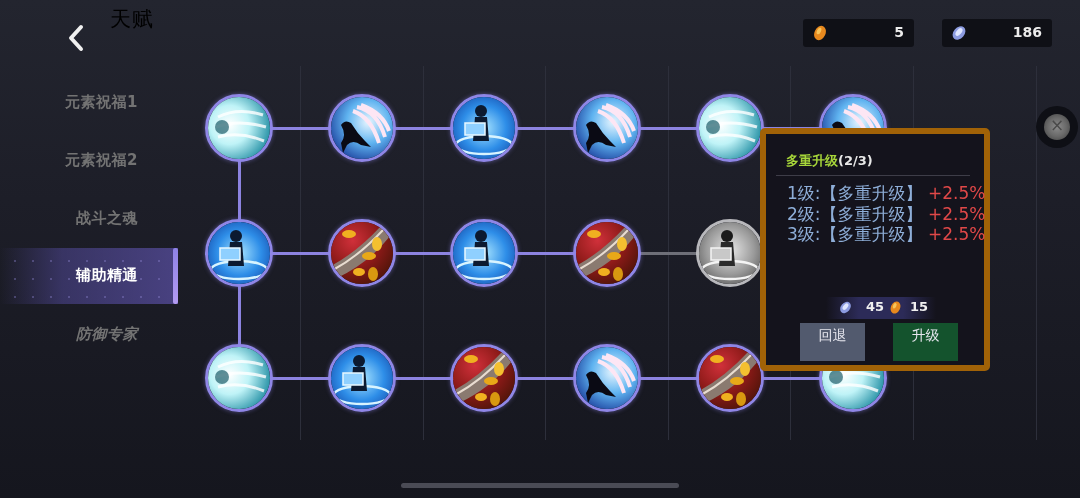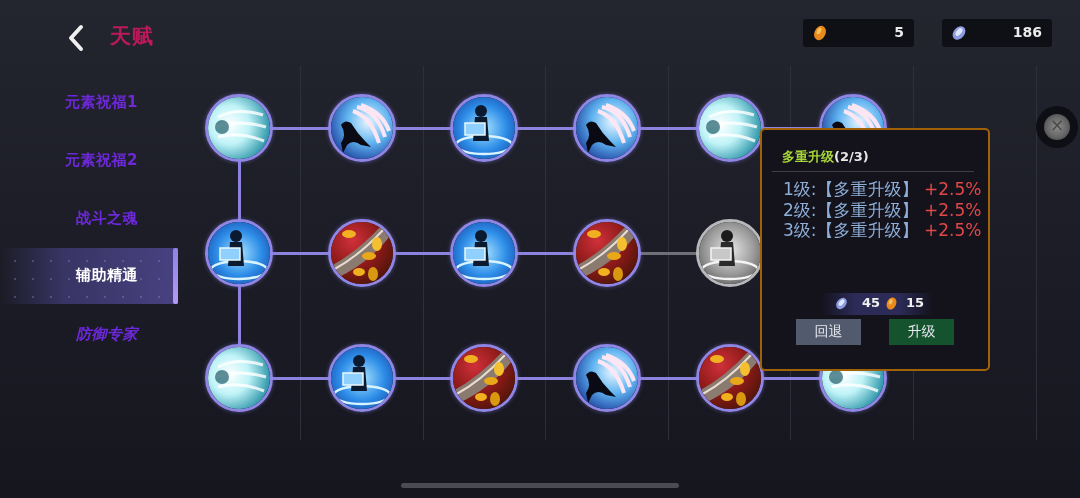--- a/index.html
+++ b/index.html
@@ -5,30 +5,30 @@
   * { box-sizing: border-box; margin: 0; padding: 0; }
   html, body { width: 1080px; height: 498px; overflow: hidden; }
   body {
     background: linear-gradient(180deg, #23252f 0%, #1d1e28 40%, #15161e 100%);
     font-family: "DejaVu Sans", "Liberation Sans", sans-serif;
     color: #fff;
     position: relative;
   }
   .header { position: absolute; left: 0; top: 0; width: 1080px; height: 70px; }
   .back-btn { position: absolute; left: 62px; top: 22px; width: 30px; height: 32px; cursor: pointer; }
-  .page-title { position: absolute; left: 110px; top: 22px; font-size: 21px; font-weight: bold; color: #be185d; letter-spacing: 1px; }
+  .page-title { position: absolute; left: 110px; top: 5px; font-size: 21px; font-weight: normal; color: #000000; letter-spacing: 1px; }
   .currency { position: absolute; top: 19px; height: 28px; background: #0f1016; border-radius: 3px; }
   .currency .icon { position: absolute; left: 8px; top: 5px; width: 18px; height: 18px; }
   .currency .val { position: absolute; right: 10px; top: 5px; font-size: 14px; font-weight: bold; color: #ececec; }
   .cur-gold { left: 803px; width: 111px; }
   .cur-crystal { left: 942px; width: 110px; }
 
   .sidebar { position: absolute; left: 0; top: 75px; width: 180px; }
   .side-item { position: absolute; left: 0; width: 178px; height: 56px; cursor: pointer; }
-  .side-item .lbl { position: absolute; right: 40px; top: 18px; font-size: 15px; font-weight: bold; color: #6d28d9; letter-spacing: 0.5px; }
+  .side-item .lbl { position: absolute; right: 40px; top: 18px; font-size: 15px; font-weight: bold; color: #737373; letter-spacing: 0.5px; }
   .side-item.active {
     background: linear-gradient(90deg, rgba(60,56,110,0) 0%, rgba(80,72,150,0.55) 35%, rgba(88,78,160,0.75) 100%);
   }
   .side-item.active::before {
     content: ""; position: absolute; inset: 0;
     background-image: radial-gradient(rgba(150,140,220,0.35) 1px, transparent 1.5px);
     background-size: 18px 18px; background-position: 6px 4px;
   }
   .side-item.active .lbl { color: #ffffff; text-align: center; }
   .side-item .bar { position: absolute; right: 0; top: 0; width: 5px; height: 100%; background: linear-gradient(180deg,#8e82e6,#b39bf2); border-radius: 2px; }
@@ -43,35 +43,35 @@
   .node {
     position: absolute; width: 68px; height: 68px; border-radius: 50%;
     border: 3px solid #8f86e6; overflow: hidden; cursor: pointer;
     box-shadow: 0 0 4px rgba(140,130,230,0.5);
   }
   .node.locked { border-color: #b8b8bc; box-shadow: none; }
   .node svg { width: 100%; height: 100%; display: block; }
 
   .tooltip {
     position: absolute; left: 760px; top: 128px; width: 230px; height: 243px;
-    background: #14131c; border: 2px solid #a16207; border-radius: 5px;
+    background: #14131c; border: 6px solid #a16207; border-radius: 5px;
   }
   .tt-title { position: absolute; left: 20px; top: 18px; font-size: 13px; font-weight: bold; color: #a7d63a; }
   .tt-title .cnt { color: #e8e8e8; font-weight: bold; }
   .tt-div { position: absolute; left: 10px; right: 14px; top: 41px; height: 1px; background: #3e3d48; }
   .tt-lines { position: absolute; left: 21px; top: 49px; }
   .tt-line { font-size: 17px; line-height: 20.5px; color: #8eaed8; white-space: nowrap; }
   .tt-line .bonus { color: #e04848; }
   .cost-bar {
     position: absolute; left: 60px; top: 163px; width: 110px; height: 22px;
     background: linear-gradient(90deg, rgba(40,40,80,0) 0%, #2c2b58 30%, #2c2b58 70%, rgba(40,40,80,0) 100%);
   }
   .cost-bar .ic { position: absolute; top: 3px; width: 15px; height: 15px; }
   .cost-bar .n { position: absolute; top: 2px; font-size: 13px; font-weight: bold; color: #f0f0f0; }
-  .btn { position: absolute; top: 189px; height: 26px; font-size: 14px; text-align: center; line-height: 25px; color: #e6e6ee; cursor: pointer; }
+  .btn { position: absolute; top: 189px; height: 38px; font-size: 14px; text-align: center; line-height: 25px; color: #e6e6ee; cursor: pointer; }
   .btn-back { left: 34px; width: 65px; background: #525a6e; }
   .btn-up { left: 127px; width: 65px; background: #14532d; }
 
   .side-toggle { position: absolute; left: 1036px; top: 106px; width: 42px; height: 42px; border-radius: 50%; background: #0e0f15; cursor: pointer; }
   .side-toggle .inner { position: absolute; left: 8px; top: 8px; width: 26px; height: 26px; border-radius: 50%; background: radial-gradient(circle, #8c8c8c 0%, #6a6a6a 50%, #3b3b3b 100%); }
   .side-toggle .inner::after { content: "×"; position: absolute; left: 0; top: 1px; width: 26px; text-align: center; font-size: 17px; color: #4a4a4a; }
 
   .home-ind { position: absolute; left: 401px; top: 483px; width: 278px; height: 5px; border-radius: 3px; background: #4a4b55; }
 </style>
 </head>

